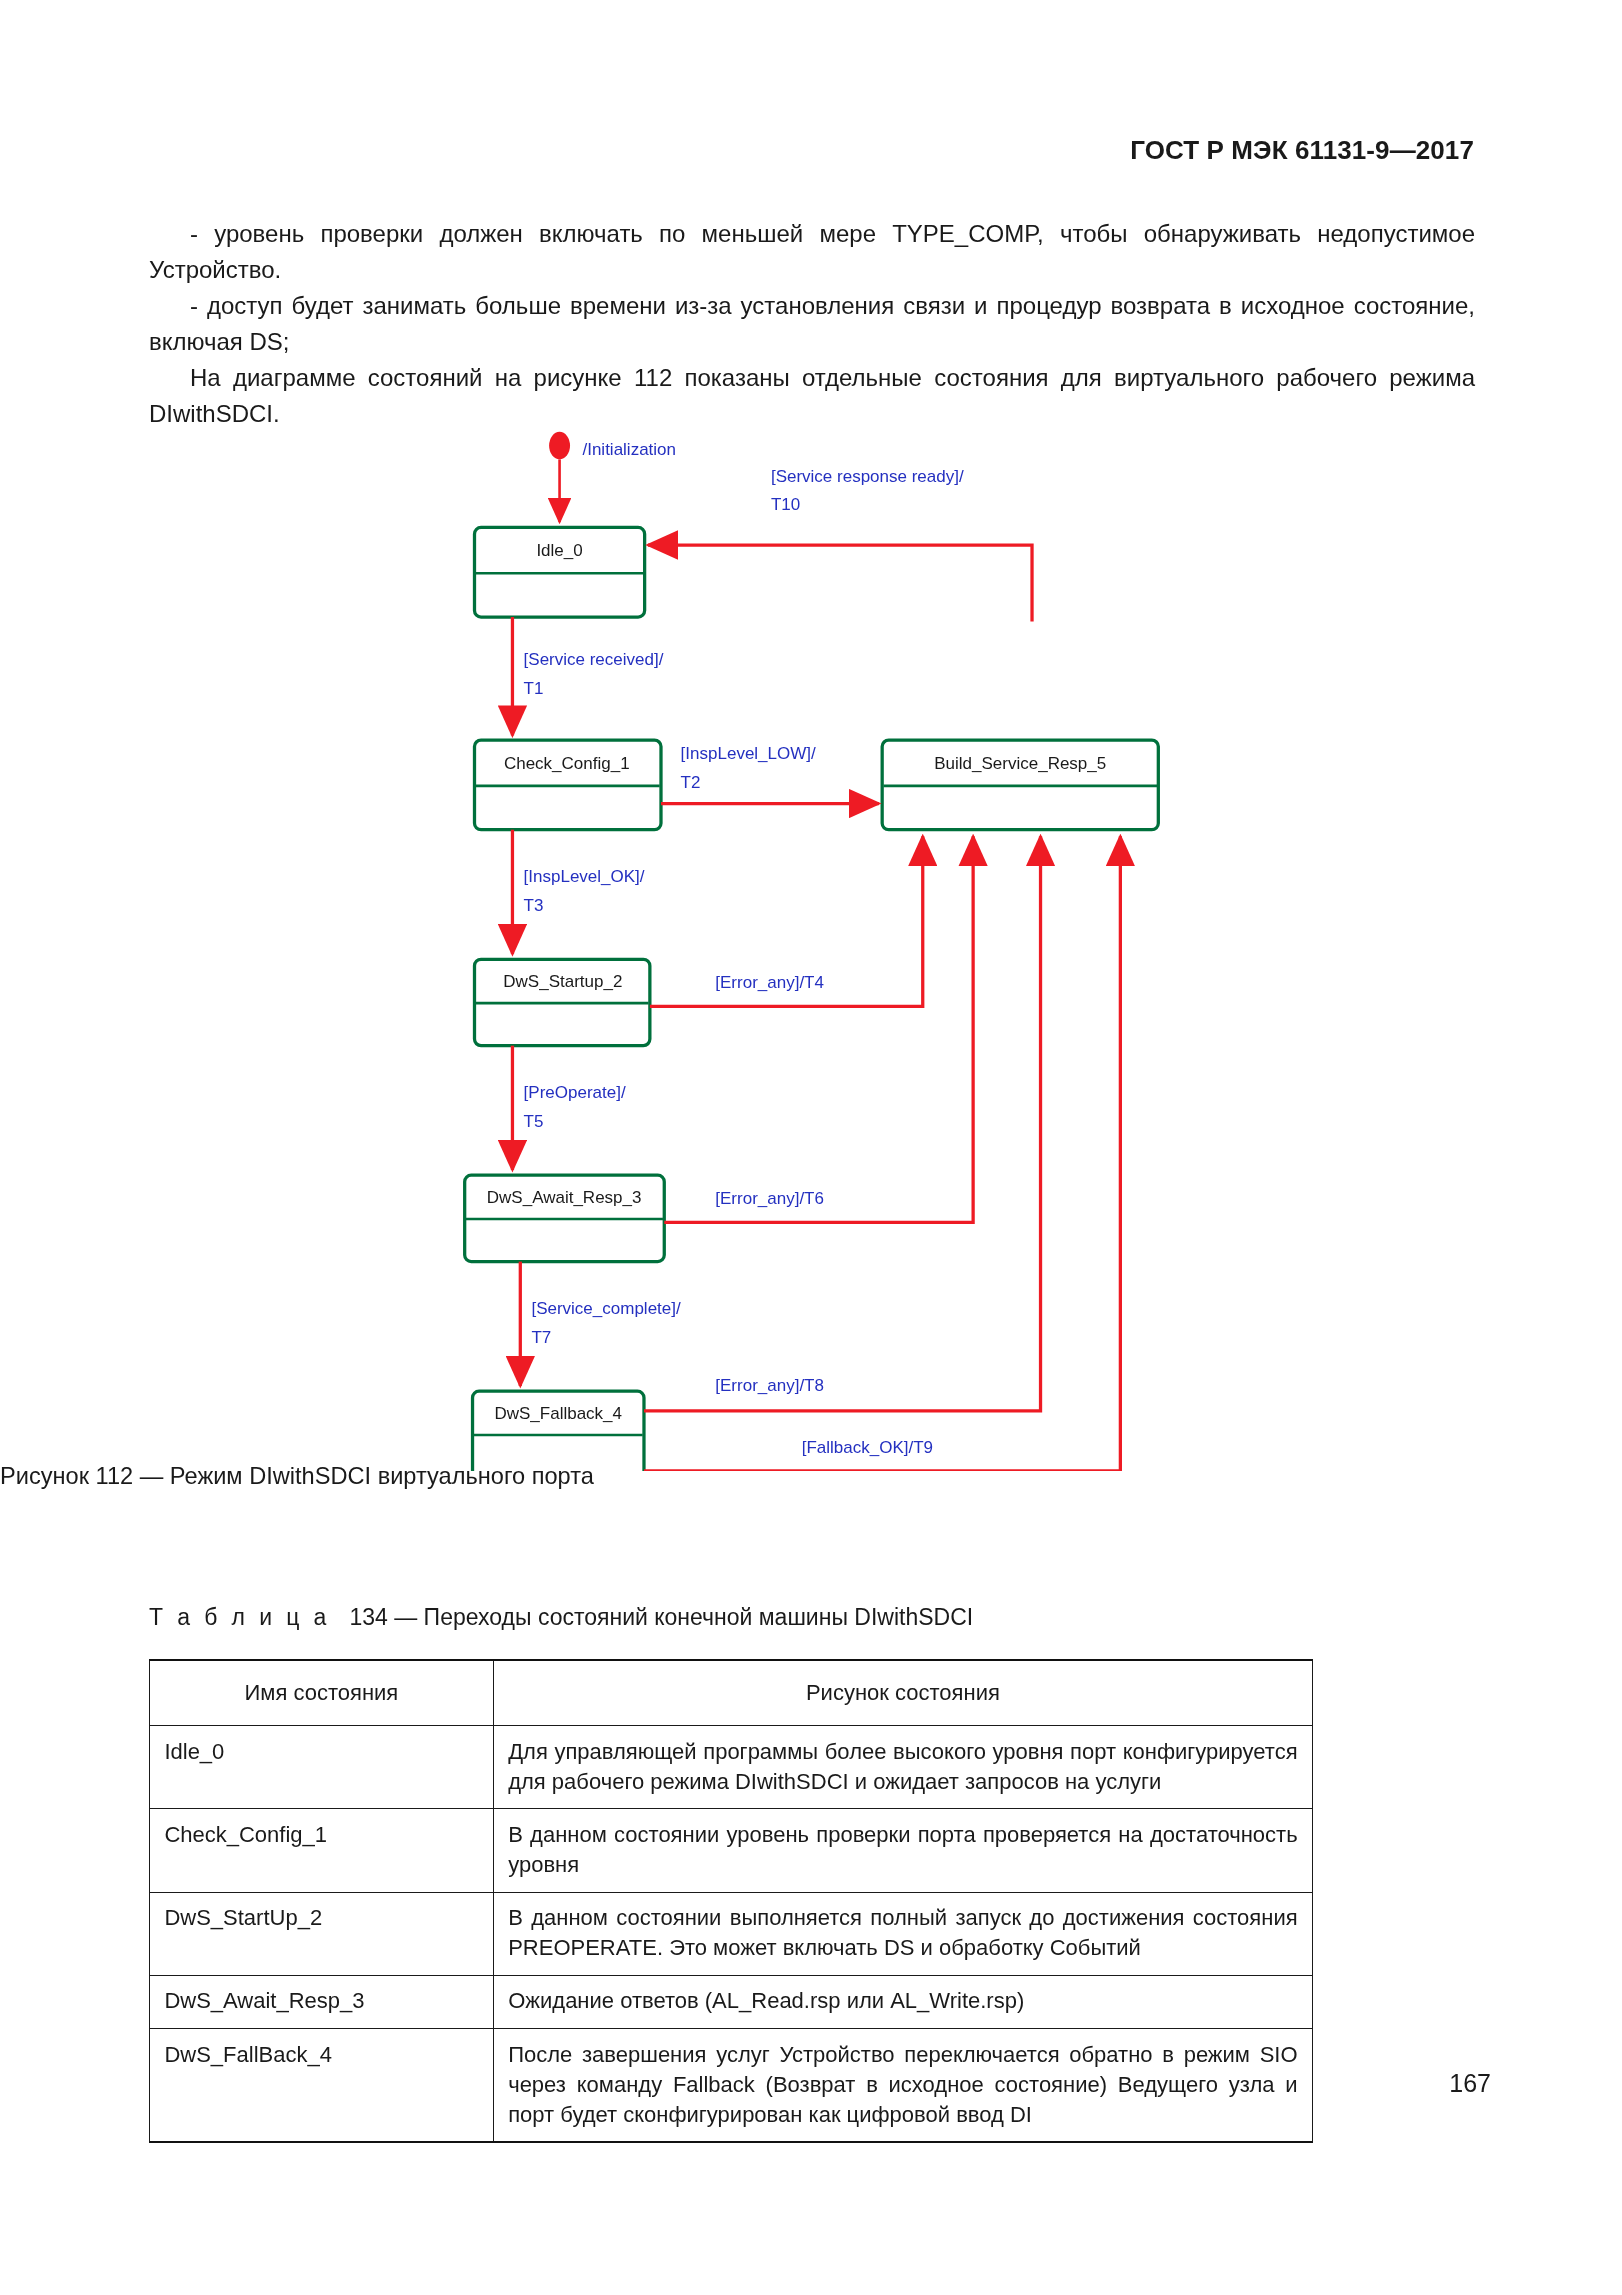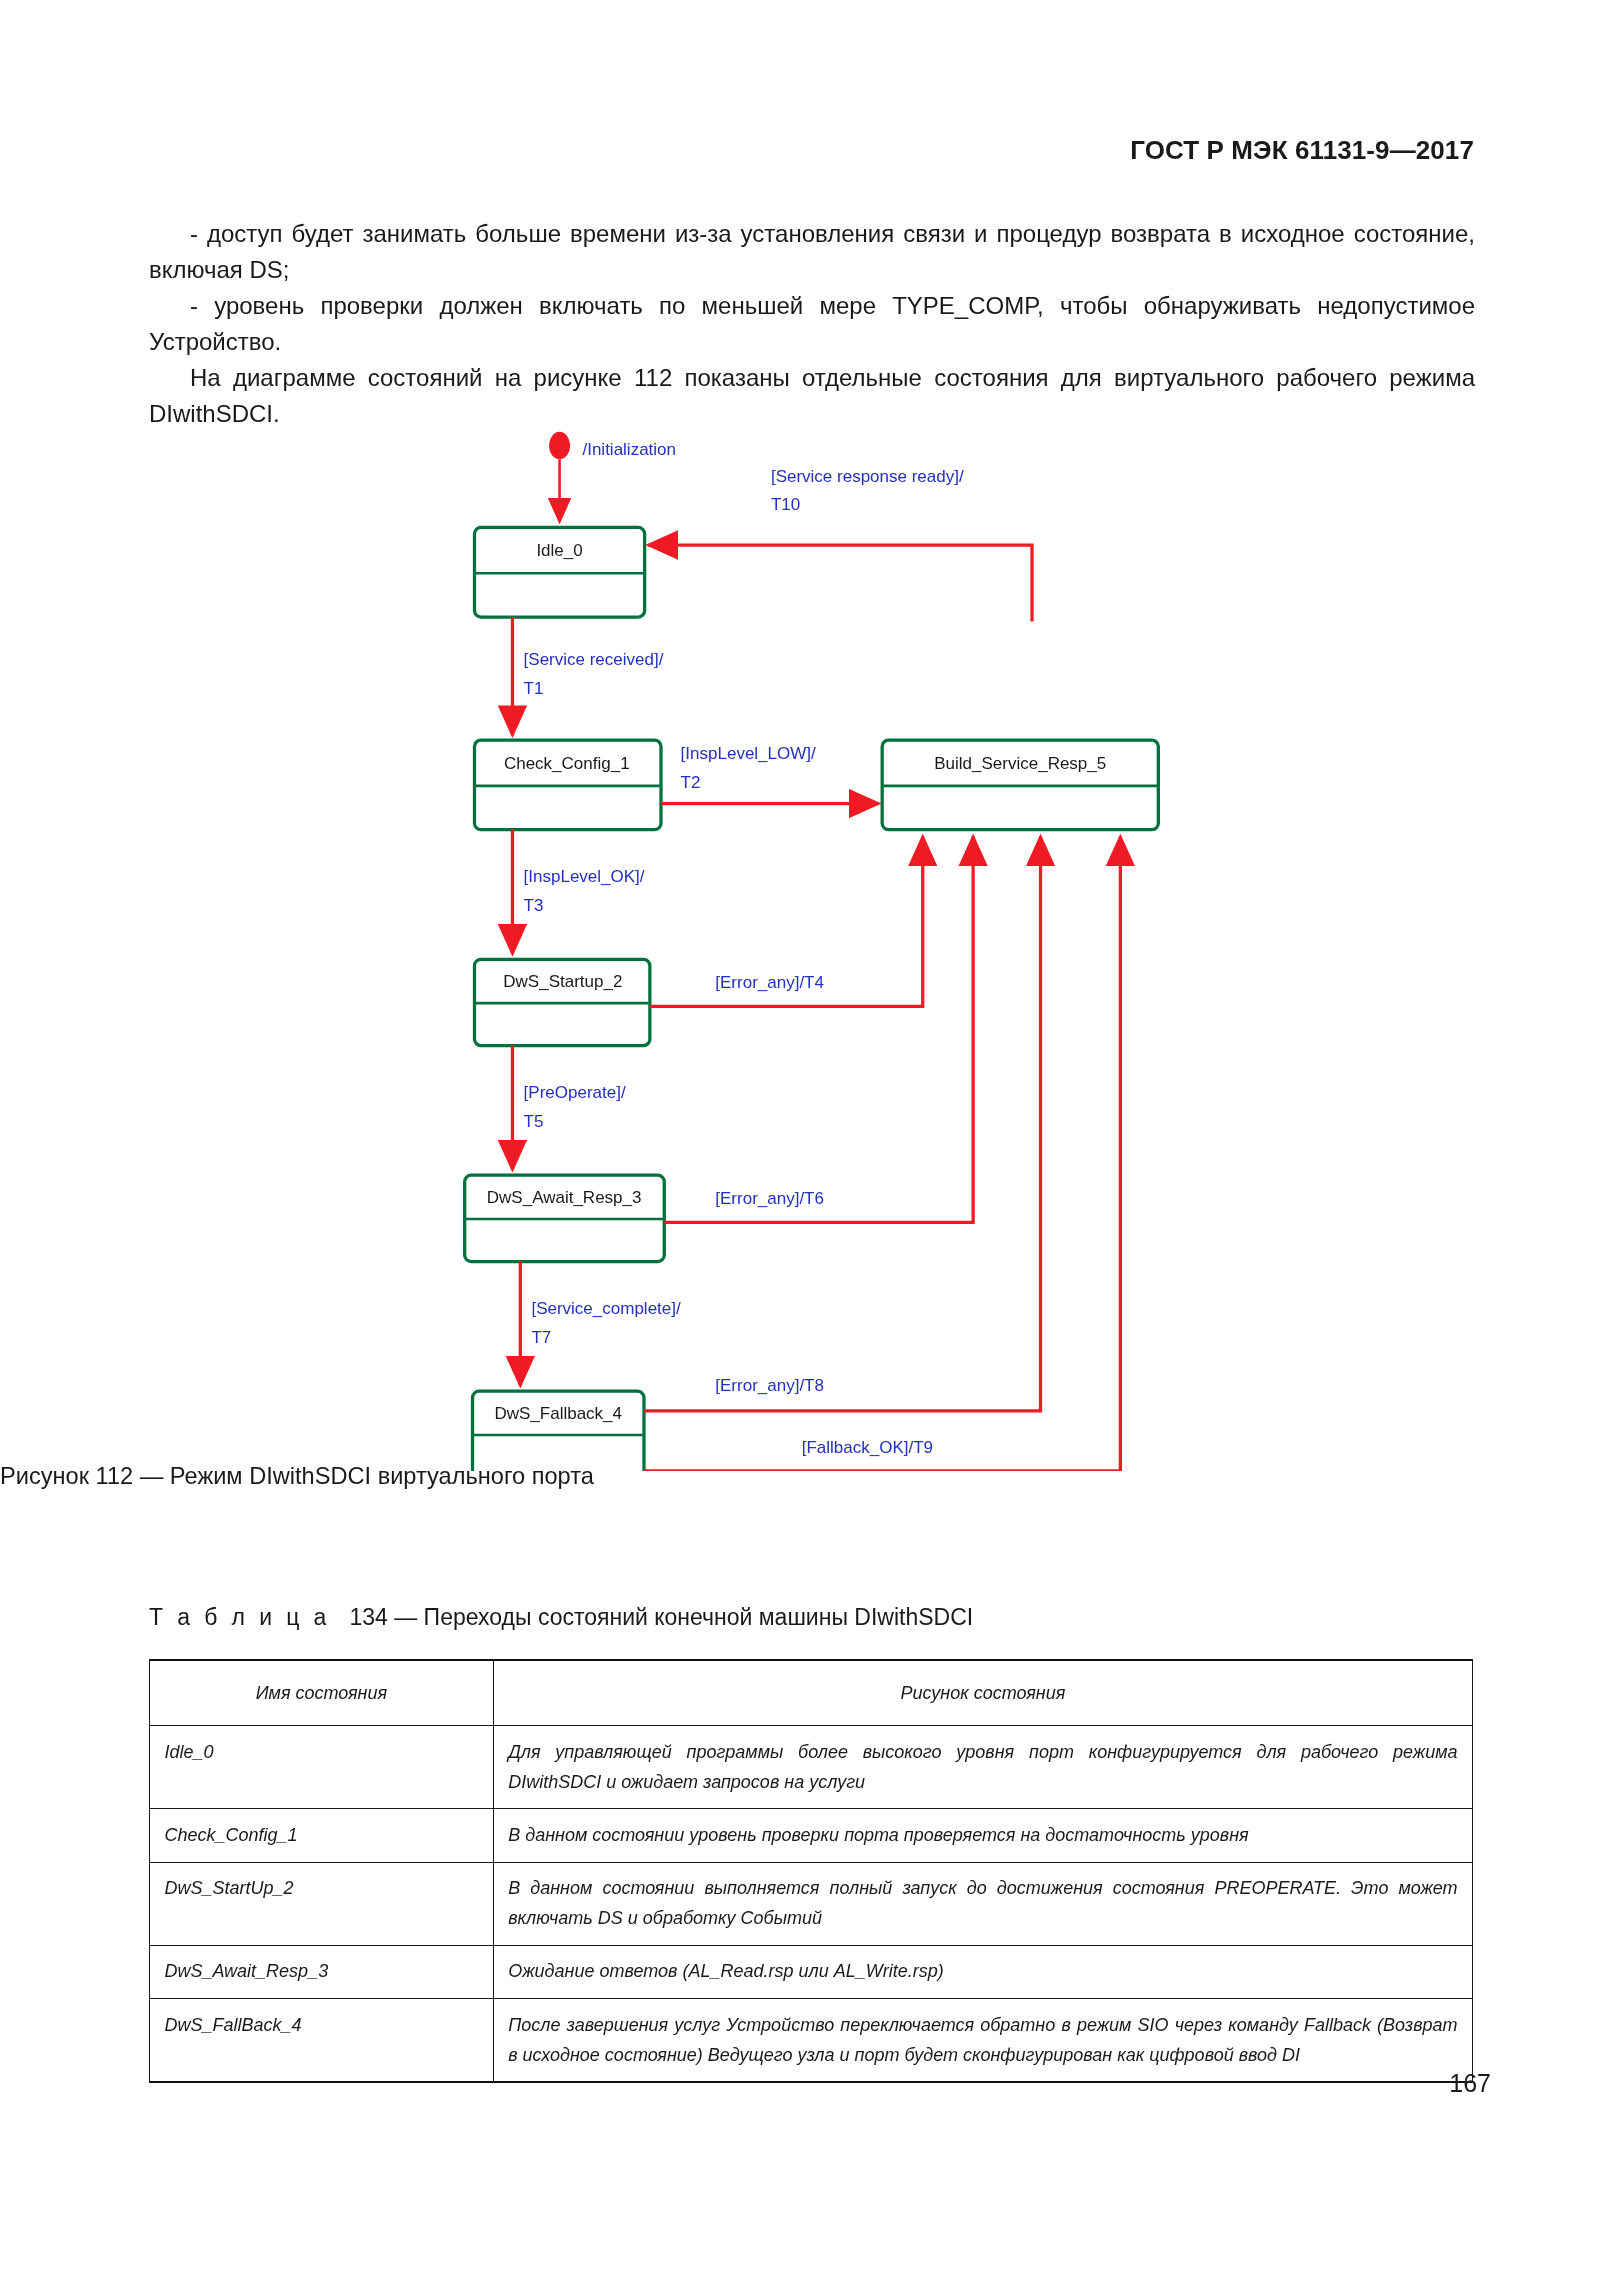--- a/index.html
+++ b/index.html
@@ -97,24 +97,23 @@
 
   
   .tbl-wrap {
     position: absolute;
     left: 149px;
     top: 1659px;
     width: 1324px;
   }
   table.state-table {
     border-collapse: collapse;
-    width: 1324px;
+    width: 1164px;
     table-layout: fixed;
-    font-size: 18px;
-    font-style: italic;
+    font-size: 22px;
   }
   table.state-table td,
   table.state-table th {
     border: 1.3px solid #1a1a1a;
     padding: 10.5px 14.4px 11.8px 14.4px;
     vertical-align: top;
     font-weight: normal;
     line-height: 30px;
   }
   table.state-table thead th {
@@ -149,22 +148,22 @@
   }
 </style>
 </head>
 <body>
 
 <div class="page">
 
   <div class="doc-header">ГОСТ Р МЭК 61131-9—2017</div>
 
   <div class="body-text">
+    <p class="indent">- уровень проверки должен включать по меньшей мере TYPE_COMP, чтобы обнаруживать недопустимое Устройство.</p>
     <p class="indent">- доступ будет занимать больше времени из-за установления связи и процедур возврата в исходное состояние, включая DS;</p>
-    <p class="indent">- уровень проверки должен включать по меньшей мере TYPE_COMP, чтобы обнаруживать недопустимое Устройство.</p>
     <p class="indent">На диаграмме состояний на рисунке 112 показаны отдельные состояния для виртуального рабочего режима DIwithSDCI.</p>
   </div>
 
   <div class="diagram">
     <svg width="1623" height="1047" viewBox="0 0 2480 1600" xmlns="http://www.w3.org/2000/svg">
 
       <defs>
         <marker id="arw" markerWidth="10" markerHeight="9" refX="9.2" refY="4.5" orient="auto" markerUnits="strokeWidth">
           <path d="M0,0 L10,4.5 L0,9 Z" fill="#ee1b24"></path>
         </marker>

